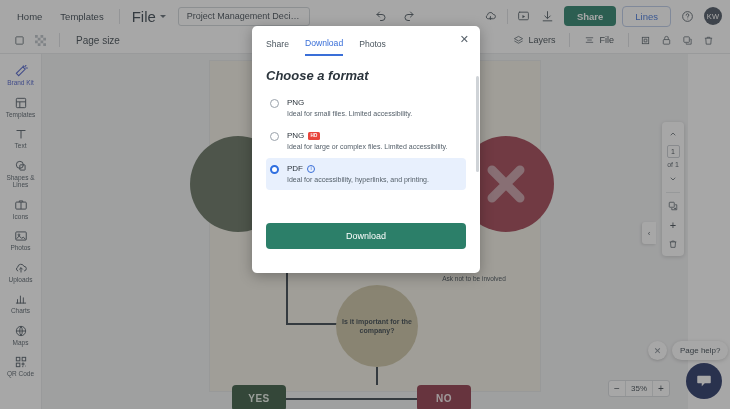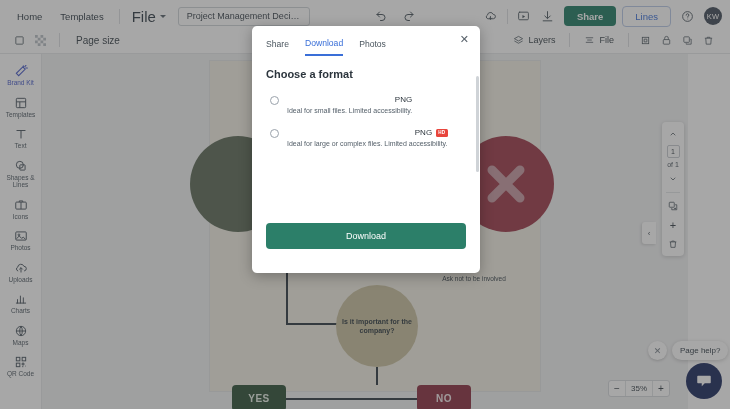--- a/index.html
+++ b/index.html
@@ -156,32 +156,32 @@
   .modal {
     position:absolute; left:252px; top:26px; width:228px; height:247px;
     background:#fff; border-radius:5px; box-shadow:0 3px 14px rgba(0,0,0,.28); z-index:21;
     display:flex; flex-direction:column;
   }
   .m-tabs { display:flex; align-items:center; padding:9px 14px 0 14px; position:relative; }
   .m-tab { font-size:8.6px; color:#4a555e; padding:3px 0 6px 0; margin-right:16px; cursor:pointer; white-space:nowrap;}
   .m-tab.active { color:#3a6fd8; border-bottom:2px solid #3a6fd8; }
   .m-close { position:absolute; right:11px; top:7px; font-size:11px; color:#57616a; cursor:pointer; line-height:12px;}
   .m-body { padding:12px 14px 0 14px; flex:1; }
-  .m-title { font-size:11px; font-weight:bold; color:#2c353d; margin-bottom:9px; }
+  .m-title { font-size:13px; font-weight:bold; color:#2c353d; margin-bottom:9px;font-style:italic; }
   .opt {
     display:flex; align-items:flex-start; gap:8px; padding:5px 8px 5px 4px;
     border-radius:4px; cursor:pointer; margin-bottom:1px;
   }
   .opt.sel { background:#e8f0fd; }
   .radio {
     width:9px;height:9px;border-radius:50%;border:1.2px solid #9aa2ab;
     margin-top:2px; flex:none; background:#fff;
   }
   .radio.on { border:2.6px solid #2f6fe0; background:#fff; }
-  .opt-txt .ot { font-size:8px; color:#2c353d; display:flex; align-items:center; gap:4px; line-height:11px;justify-content:flex-end;}
+  .opt-txt .ot { font-size:8px; color:#2c353d; display:flex; align-items:center; gap:4px; line-height:11px;}
   .opt-txt .od { font-size:7px; color:#55606a; line-height:10px; margin-top:1px;}
   .hd-badge {
     background:#e8453c; color:#fff; font-size:4.6px; font-weight:bold;
     padding:1px 2.2px; border-radius:1.5px; letter-spacing:.2px; line-height:6px;
   }
   .info-i {
     width:8px;height:8px;border:1px solid #3a6fd8;border-radius:50%;color:#3a6fd8;
     font-size:5.5px; display:flex; align-items:center; justify-content:center; line-height:7px;
   }
   .dl-btn {
@@ -495,20 +495,30 @@
         <div class="radio"></div>
         <div class="opt-txt">
           <div class="ot">
             <span>PNG</span>
             <span class="hd-badge">HD</span>
           </div>
           <div class="od">Ideal for large or complex files. Limited accessibility.</div>
         </div>
       </div>
 
+      <div class="opt sel">
+        <div class="radio on"></div>
+        <div class="opt-txt">
+          <div class="ot">
+            <span>PDF</span>
+            <span class="info-i">i</span>
+          </div>
+          <div class="od">Ideal for accessibility, hyperlinks, and printing.</div>
+        </div>
+      </div>
 
     </div>
 
     <div class="dl-btn">Download</div>
     <div style="height:24px"></div>
     <div class="scroll-thumb"></div>
   </div>
 
 </div>
 

